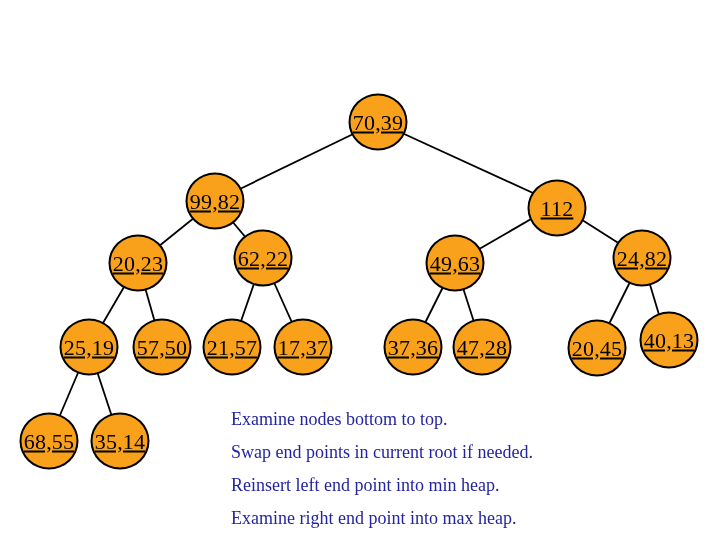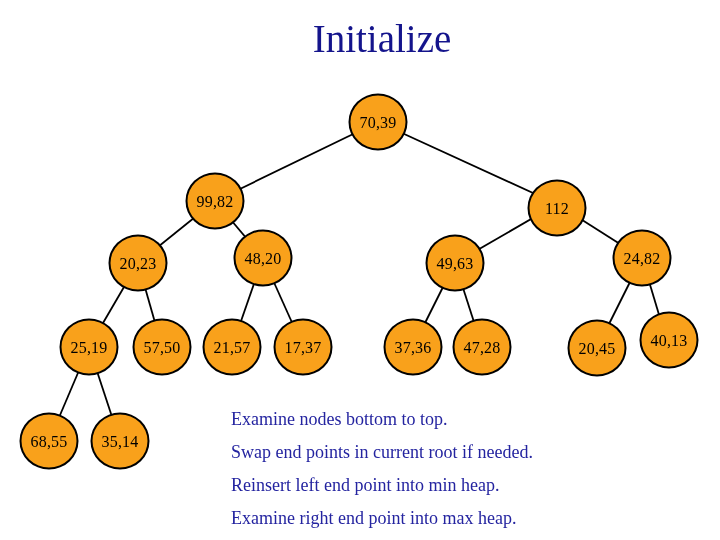--- a/index.html
+++ b/index.html
@@ -40,43 +40,43 @@
     width: 59px;
     height: 57px;
     box-sizing: border-box;
     border: 2px solid var(--node-border, #000000);
     border-radius: 50%;
     background: var(--node-fill, #F9A11B);
     color: var(--node-text, #000000);
     display: flex;
     align-items: center;
     justify-content: center;
-    font-size: 16px;
+    font-size: 22px;
     letter-spacing: 0.2px;
     transform: translate(-50%, -50%);
     white-space: nowrap;
+    text-decoration: underline;
   }
   .notes {
     position: absolute;
     left: 231px;
     top: 403px;
     font-size: 18px;
     line-height: 33px;
     color: var(--notes-color, #2424A0);
   }
   .note-line {
     white-space: nowrap;
   }
 </style>
 </head>
 <body>
 
 <div class="slide">
 
-  <h1 class="title">Initialize</h1>
 
   <svg class="edges" viewBox="0 0 720 540" xmlns="http://www.w3.org/2000/svg">
       <line x1="378" y1="122" x2="215" y2="201" stroke="#000000" stroke-width="1.8"></line>
       <line x1="378" y1="122" x2="557" y2="204" stroke="#000000" stroke-width="1.8"></line>
       <line x1="215" y1="201" x2="138" y2="263" stroke="#000000" stroke-width="1.8"></line>
       <line x1="215" y1="201" x2="263" y2="258" stroke="#000000" stroke-width="1.8"></line>
       <line x1="557" y1="204" x2="455" y2="263" stroke="#000000" stroke-width="1.8"></line>
       <line x1="557" y1="204" x2="642" y2="258" stroke="#000000" stroke-width="1.8"></line>
       <line x1="138" y1="263" x2="89" y2="347" stroke="#000000" stroke-width="1.8"></line>
       <line x1="138" y1="263" x2="162" y2="347" stroke="#000000" stroke-width="1.8"></line>
@@ -88,21 +88,21 @@
       <line x1="642" y1="258" x2="669" y2="348" stroke="#000000" stroke-width="1.8"></line>
       <line x1="89" y1="347" x2="49" y2="441" stroke="#000000" stroke-width="1.8"></line>
       <line x1="89" y1="347" x2="120" y2="441" stroke="#000000" stroke-width="1.8"></line>
     </svg>
 
   <div>
       <div class="node" style="left: 378px; top: 122px;">70,39</div>
       <div class="node" style="left: 215px; top: 201px;">99,82</div>
       <div class="node" style="left: 557px; top: 208px;">112</div>
       <div class="node" style="left: 138px; top: 263px;">20,23</div>
-      <div class="node" style="left: 263px; top: 258px;">48,20</div>
+      <div class="node" style="left: 263px; top: 258px;">62,22</div>
       <div class="node" style="left: 455px; top: 263px;">49,63</div>
       <div class="node" style="left: 642px; top: 258px;">24,82</div>
       <div class="node" style="left: 89px; top: 347px;">25,19</div>
       <div class="node" style="left: 162px; top: 347px;">57,50</div>
       <div class="node" style="left: 232px; top: 347px;">21,57</div>
       <div class="node" style="left: 303px; top: 347px;">17,37</div>
       <div class="node" style="left: 413px; top: 347px;">37,36</div>
       <div class="node" style="left: 482px; top: 347px;">47,28</div>
       <div class="node" style="left: 597px; top: 348px;">20,45</div>
       <div class="node" style="left: 669px; top: 340px;">40,13</div>

